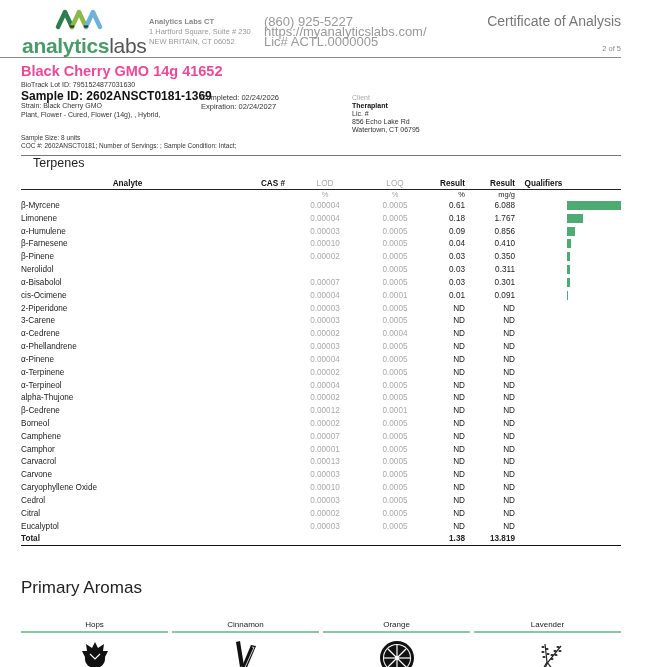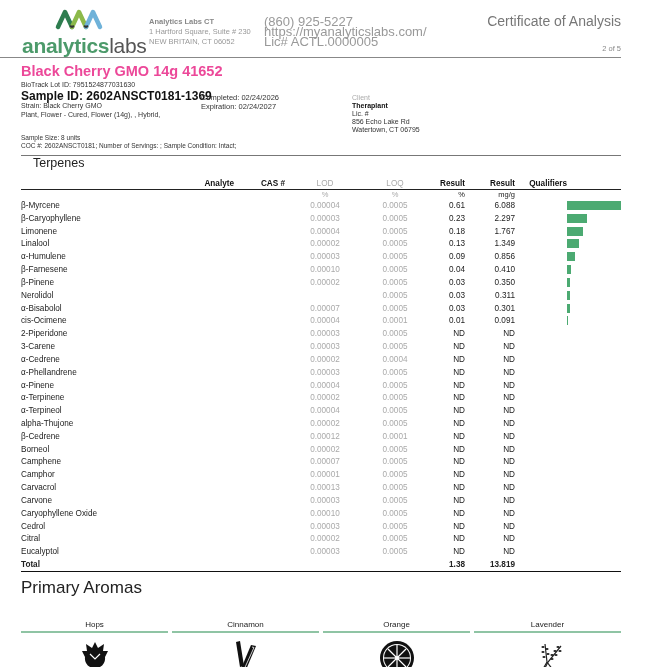--- a/index.html
+++ b/index.html
@@ -26,21 +26,21 @@
   .strain { position: absolute; left: 21px; top: 102px; font-size: 7px; line-height: 8.5px; color: #333; }
   .client { position: absolute; left: 352px; top: 94px; font-size: 7px; line-height: 8px; color: #333; }
   .client .lbl { color: #aaa; }
   .client .cname { font-weight: 700; color: #111; }
   .sample-size { position: absolute; left: 21px; top: 134px; font-size: 6.5px; line-height: 8px; color: #333; }
   .hr-mid { position: absolute; left: 21px; top: 155px; width: 600px; border-top: 1px solid #777; }
 
   .section-title { position: absolute; left: 21px; top: 156px; font-size: 12.5px; color: #222; margin-left: 12px; }
 
   table.terp { position: absolute; left: 21px; top: 178px; width: 600px; border-collapse: collapse; font-size: 8.2px; }
-  table.terp th { font-weight: 700; color: #111; text-align: right; height: 11px; padding: 0; border-bottom: 1px solid #222; }
+  table.terp th { font-weight: 700; color: #111; text-align: center; height: 11px; padding: 0; border-bottom: 1px solid #222; }
   table.terp th.dim { color: #aaa; font-weight: 400; text-align: center; }
   table.terp th.r { text-align: right; }
   table.terp td { height: 12.83px; padding: 0; color: #222; white-space: nowrap; }
   table.terp td.dim { color: #aaa; text-align: center; }
   table.terp td.r { text-align: right; }
   table.terp tr.units td { height: 10px; font-size: 7.5px; }
   table.terp tr.total td { font-weight: 700; border-bottom: 1px solid #111; }
   .c-analyte { width: 213px; }
   .c-cas { width: 51px; }
   .c-lod { width: 80px; }
@@ -141,53 +141,29 @@
         <td class="dim">0.00004</td>
         <td class="dim">0.0005</td>
         <td class="r">0.61</td>
         <td class="r">6.088</td>
         <td></td>
         <td>
           <span class="bar" style="width: 54px; background: rgb(76, 170, 114);"></span>
         </td>
       </tr>
       <tr>
-        <td>β-Caryophyllene</td>
-        <td class="r"></td>
-        <td class="dim">0.00003</td>
-        <td class="dim">0.0005</td>
-        <td class="r">0.23</td>
-        <td class="r">2.297</td>
-        <td></td>
-        <td>
-          <span class="bar" style="width: 20.3742px; background: rgb(76, 170, 114);"></span>
-        </td>
-      </tr>
-      <tr>
         <td>Limonene</td>
         <td class="r"></td>
         <td class="dim">0.00004</td>
         <td class="dim">0.0005</td>
         <td class="r">0.18</td>
         <td class="r">1.767</td>
         <td></td>
         <td>
           <span class="bar" style="width: 15.6731px; background: rgb(76, 170, 114);"></span>
-        </td>
-      </tr>
-      <tr>
-        <td>Linalool</td>
-        <td class="r"></td>
-        <td class="dim">0.00002</td>
-        <td class="dim">0.0005</td>
-        <td class="r">0.13</td>
-        <td class="r">1.349</td>
-        <td></td>
-        <td>
-          <span class="bar" style="width: 11.9655px; background: rgb(76, 170, 114);"></span>
         </td>
       </tr>
       <tr>
         <td>α-Humulene</td>
         <td class="r"></td>
         <td class="dim">0.00003</td>
         <td class="dim">0.0005</td>
         <td class="r">0.09</td>
         <td class="r">0.856</td>
         <td></td>

